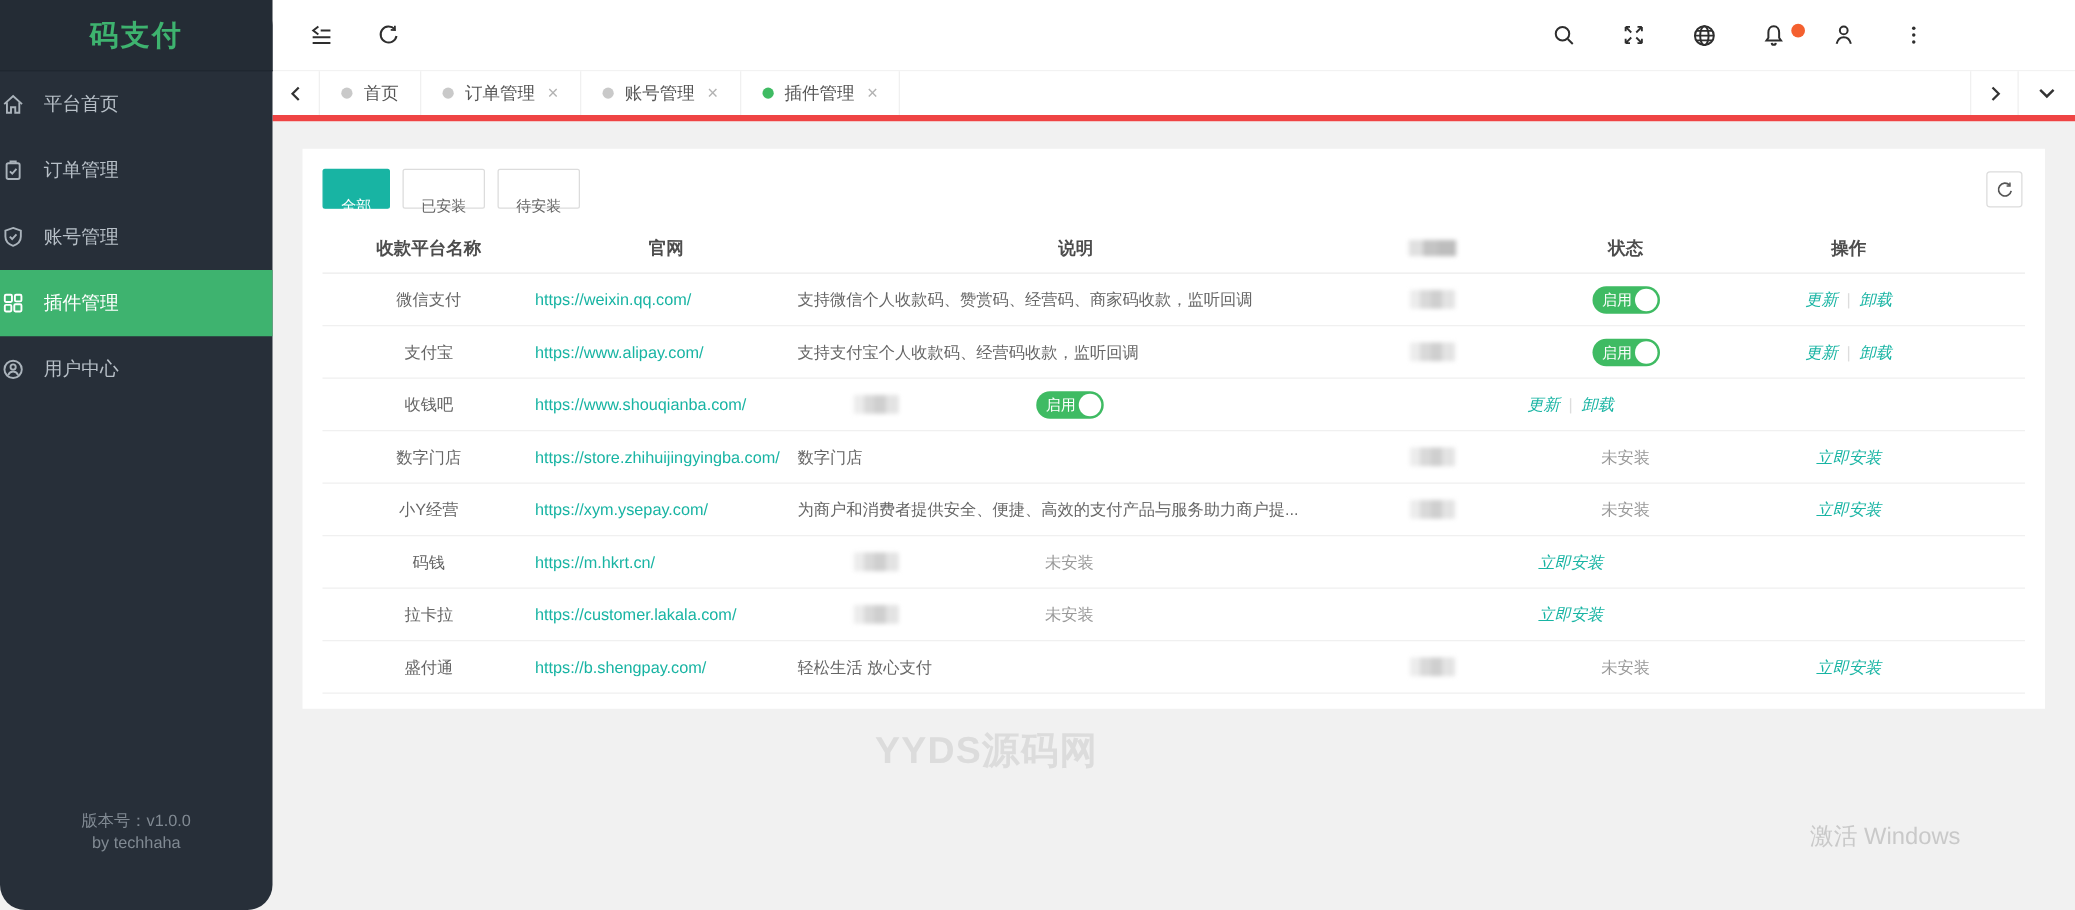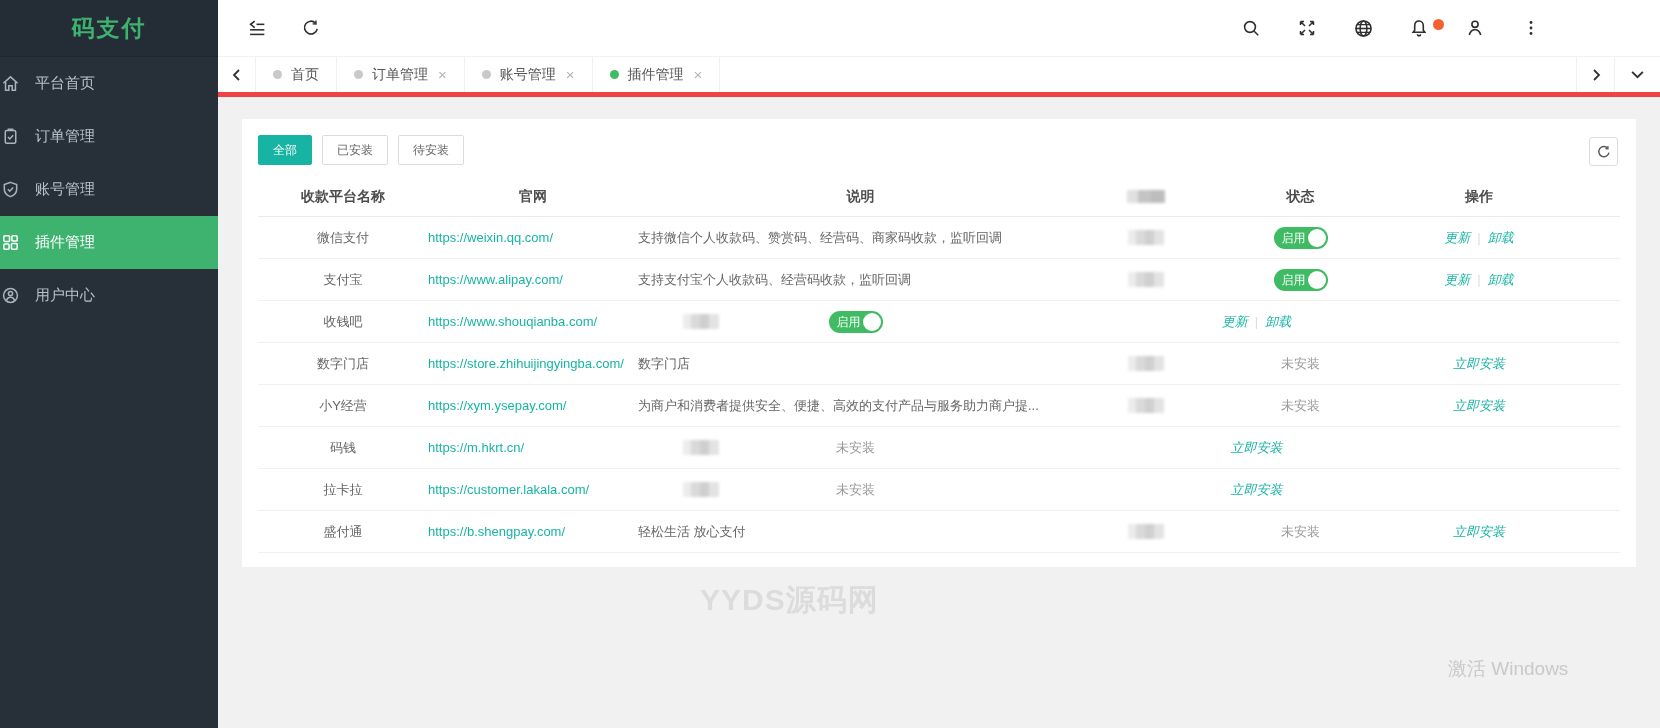--- a/index.html
+++ b/index.html
@@ -3,21 +3,21 @@
 <meta charset="utf-8">
 <style>
   :root{
     --green:#3eb36f; --teal:#18b4a3; --toggle-green:#3fbb63; --notification-orange:#f4602f;
   }
   *{margin:0;padding:0;box-sizing:border-box;}
   html,body{width:1660px;height:728px;overflow:hidden;}
   body{font-family:"Liberation Sans","DejaVu Sans",sans-serif;background:#f1f1f1;position:relative;color:#666;}
 
   
-  .sidebar{position:absolute;left:0;top:0;bottom:0;width:218px;background:#272f39;z-index:5;}
+  .sidebar{position:absolute;left:0;top:0;bottom:0;width:218px;background:#272f39;z-index:5;border-radius:20px;}
   .logo{height:57px;line-height:57px;text-align:center;color:var(--green);font-size:23px;font-weight:bold;letter-spacing:2px;border-bottom:1px solid #1f2730;background:#242c35;}
   .menu-item{height:53px;display:flex;align-items:center;color:#b8c0c8;font-size:15px;cursor:pointer;}
   .menu-item .mi{width:20px;height:20px;margin-right:15px;color:#aab3bb;flex:none;display:flex;align-items:center;justify-content:center;}
   .menu-item.active{background:var(--green);color:#fff;}
   .menu-item.active .mi{color:#fff;}
   .side-footer{position:absolute;bottom:46px;left:0;width:100%;text-align:center;color:#818a93;font-size:13px;line-height:17px;}
 
   
   .main{position:absolute;left:218px;top:0;right:0;bottom:0;}
   .topbar{height:57px;background:#fff;display:flex;align-items:center;padding:0 18px 0 28px;border-bottom:1px solid #f2f2f2;}
@@ -37,21 +37,21 @@
   .tab .dot{width:9px;height:9px;border-radius:50%;background:#c9c9c9;margin-right:9px;flex:none;}
   .tab.active .dot{background:var(--toggle-green);}
   .tab .close{color:#b3b3b3;font-size:15px;margin-left:10px;line-height:1;}
   .tab-fill{flex:1;}
   .tab-menu{width:46px;display:flex;align-items:center;justify-content:center;border-left:1px solid #f0f0f0;color:#333;cursor:pointer;}
 
   
   .content{position:absolute;left:0;right:0;top:98px;bottom:0;background:#f1f1f1;}
   .card{position:absolute;left:24px;right:24px;top:21px;height:448px;background:#fff;padding:16px;}
   .filter-row{display:flex;align-items:center;margin-bottom:12px;position:relative;}
-  .fbtn{height:30px;line-height:28px;padding:0 14px;font-size:12px;border:1px solid #dcdcdc;background:#fff;color:#666;border-radius:2px;margin-right:10px;cursor:pointer;font-family:inherit;}
+  .fbtn{height:30px;line-height:28px;padding:15px 14px;font-size:12px;border:1px solid #dcdcdc;background:#fff;color:#666;border-radius:2px;margin-right:10px;cursor:pointer;font-family:inherit;}
   .fbtn.active{background:var(--teal);border-color:var(--teal);color:#fff;}
   .refresh-btn{position:absolute;right:2px;top:2px;width:29px;height:29px;border:1px solid #dcdcdc;border-radius:3px;background:#fff;display:flex;align-items:center;justify-content:center;color:#555;cursor:pointer;}
 
   .thead{display:flex;align-items:center;height:40px;font-size:14px;font-weight:bold;color:#4d4d4d;border-bottom:1px solid #ebebeb;}
   .trow{display:flex;align-items:center;height:42px;font-size:13px;color:#666;border-bottom:1px solid #f0f0f0;}
   .c-name{width:170px;text-align:center;flex:none;}
   .c-url{width:210px;flex:none;white-space:nowrap;overflow:hidden;}
   .c-desc{width:445px;flex:none;white-space:nowrap;overflow:hidden;}
   .c-blur{width:125px;flex:none;display:flex;justify-content:center;}
   .c-status{width:185px;flex:none;display:flex;justify-content:center;}
@@ -126,20 +126,24 @@
     <span class="mi">
       <svg width="19" height="19" viewBox="0 0 20 20" fill="none" stroke="currentColor" stroke-width="1.6">
           <circle cx="10" cy="10" r="7.3"></circle>
           <circle cx="10" cy="8" r="2.2"></circle>
           <path d="M5.8 14.8 C6.8 12.7 8.3 11.8 10 11.8 C11.7 11.8 13.2 12.7 14.2 14.8"></path>
         </svg>
     </span>
     <span>用户中心</span>
   </div>
 
+  <div class="side-footer">
+    <div>版本号：v1.0.0</div>
+    <div>by techhaha</div>
+  </div>
 </div>
 
 <div class="main">
 
   <div class="topbar">
     <span class="hicon">
       <svg width="22" height="22" viewBox="0 0 24 24" fill="none" stroke="currentColor" stroke-width="1.7">
           <path d="M9.5 4.5 L5 8 L9.5 11.5"></path>
           <path d="M11.5 8 H20"></path>
           <path d="M4.5 14 H20"></path>

